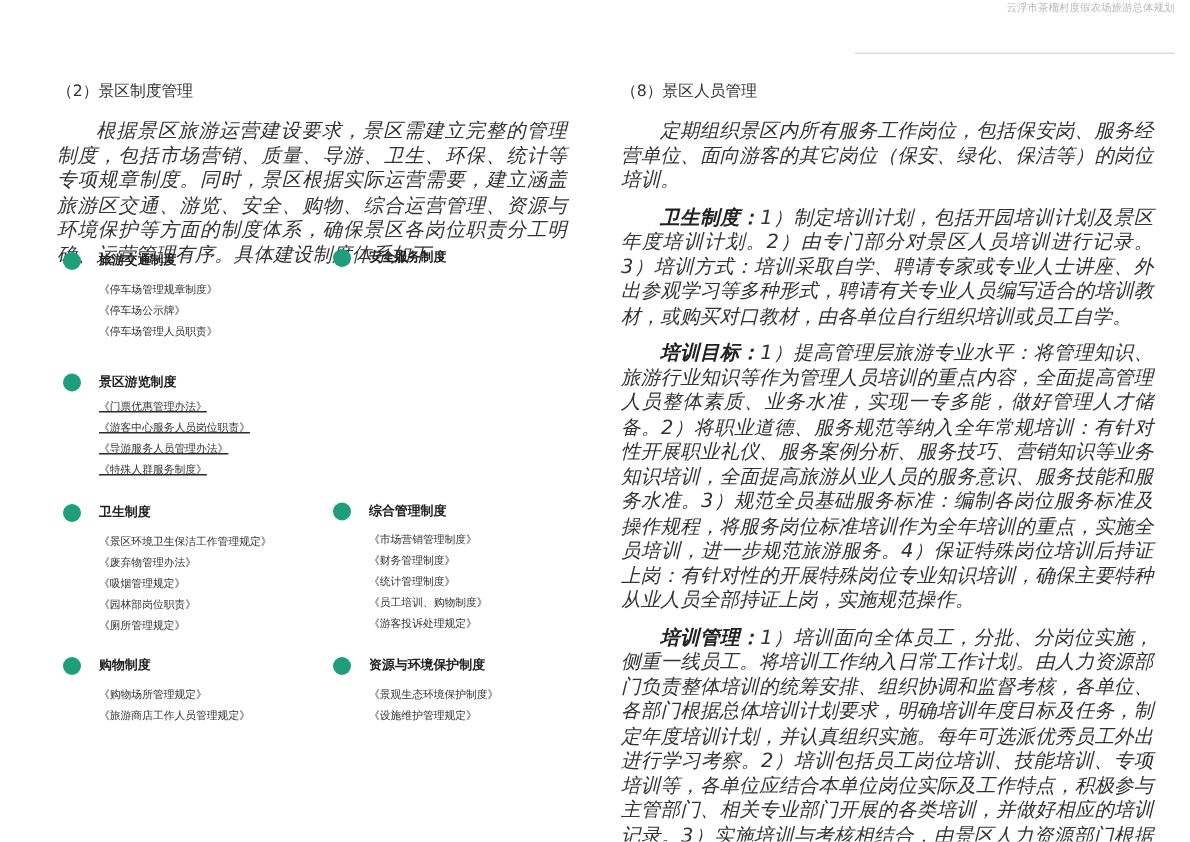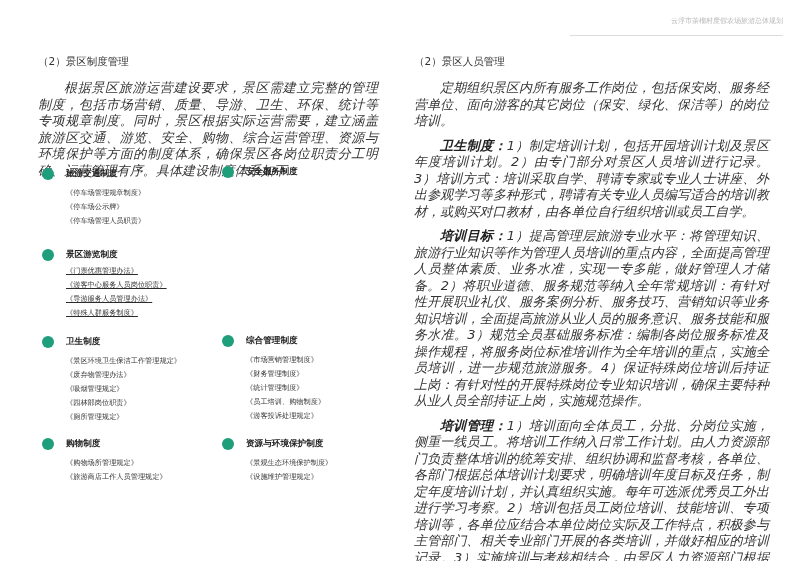--- a/index.html
+++ b/index.html
@@ -1,18 +1,18 @@
 <!DOCTYPE html>
 <html><head>
 <meta charset="utf-8">
 <style>
   html, body { margin:0; padding:0; background:#ffffff; }
   body { width:793px; height:561px; position:relative; overflow:hidden;
          font-family:"DejaVu Sans", "Liberation Sans", sans-serif; color:#2b2b2b; }
-  .header { position:absolute; right:10px; top:16px; text-align:right; }
+  .header { position:absolute; right:10px; top:0; text-align:right; }
   .header-cn { font-size:7px; color:#b8b8b8; line-height:10px; }
   .header-en { font-size:7.5px; color:#b8b8b8; line-height:11px; font-family:"Liberation Sans", sans-serif; }
   .header-rule { position:absolute; right:10px; top:35px; width:213px; height:0; border-top:1px solid #dcdcdc; }
 
   .left { position:absolute; left:38px; top:54px; width:340px; }
   .right { position:absolute; left:414px; top:54px; width:355px; }
 
   .sec-title { font-size:10.5px; color:#333; line-height:14px; margin:0 0 12px 0; }
   .para { font-size:13px; line-height:16.5px; color:#333; text-indent:2em; margin:0; text-align:justify; letter-spacing:0.1px;font-style:italic; }
   .para + .para { margin-top:8px; }
@@ -114,18 +114,18 @@
       <span class="dot"></span>
       <span class="cat-title">资源与环境保护制度</span>
     </div>
   <ul class="cat-list">
     <li>《景观生态环境保护制度》</li>
     <li>《设施维护管理规定》</li>
   </ul>
 </div>
 
 <div class="right">
-  <div class="sec-title">（2）景区人员管理</div>
+  <div class="sec-title">（8）景区人员管理</div>
   <p class="para">定期组织景区内所有服务工作岗位，包括保安岗、服务经营单位、面向游客的其它岗位（保安、绿化、保洁等）的岗位培训。</p>
   <p class="para"><b>卫生制度：</b><span>1）制定培训计划，包括开园培训计划及景区年度培训计划。2）由专门部分对景区人员培训进行记录。3）培训方式：培训采取自学、聘请专家或专业人士讲座、外出参观学习等多种形式，聘请有关专业人员编写适合的培训教材，或购买对口教材，由各单位自行组织培训或员工自学。</span></p>
   <p class="para"><b>培训目标：</b><span>1）提高管理层旅游专业水平：将管理知识、旅游行业知识等作为管理人员培训的重点内容，全面提高管理人员整体素质、业务水准，实现一专多能，做好管理人才储备。2）将职业道德、服务规范等纳入全年常规培训：有针对性开展职业礼仪、服务案例分析、服务技巧、营销知识等业务知识培训，全面提高旅游从业人员的服务意识、服务技能和服务水准。3）规范全员基础服务标准：编制各岗位服务标准及操作规程，将服务岗位标准培训作为全年培训的重点，实施全员培训，进一步规范旅游服务。4）保证特殊岗位培训后持证上岗：有针对性的开展特殊岗位专业知识培训，确保主要特种从业人员全部持证上岗，实施规范操作。</span></p>
   <p class="para"><b>培训管理：</b><span>1）培训面向全体员工，分批、分岗位实施，侧重一线员工。将培训工作纳入日常工作计划。由人力资源部门负责整体培训的统筹安排、组织协调和监督考核，各单位、各部门根据总体培训计划要求，明确培训年度目标及任务，制定年度培训计划，并认真组织实施。每年可选派优秀员工外出进行学习考察。2）培训包括员工岗位培训、技能培训、专项培训等，各单位应结合本单位岗位实际及工作特点，积极参与主管部门、相关专业部门开展的各类培训，并做好相应的培训记录。3）实施培训与考核相结合，由景区人力资源部门根据总体培训要求和计划，对培训工作实施考核。</span></p>
 </div>
 
 </body></html>

